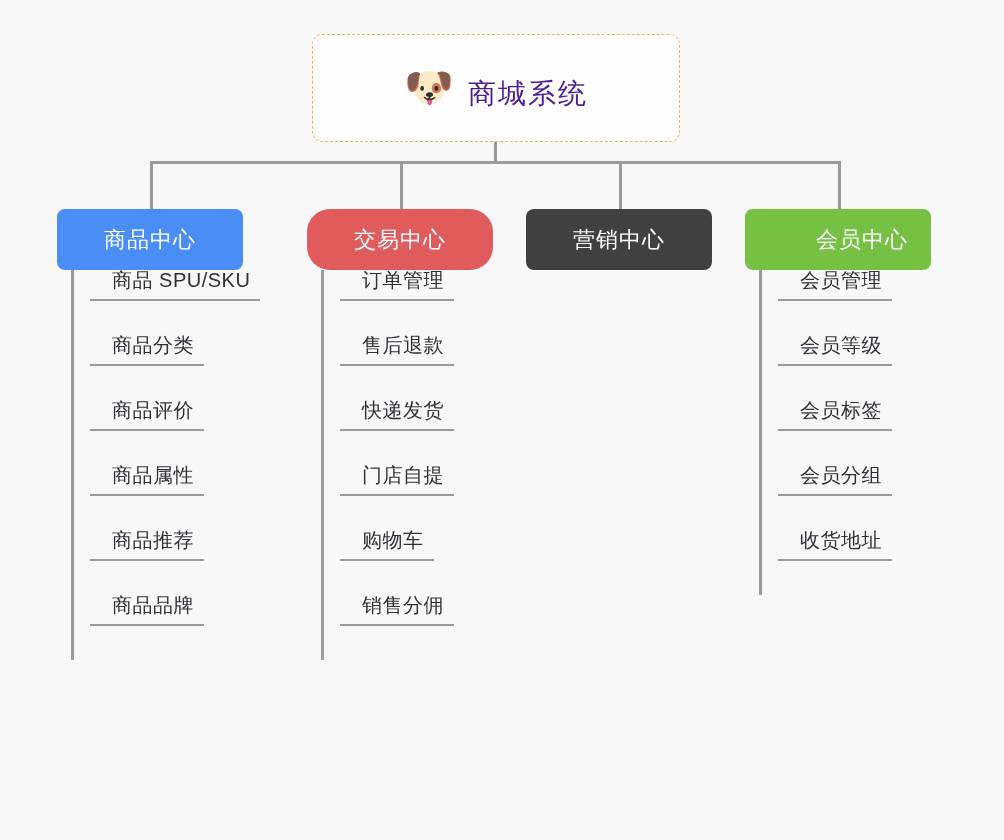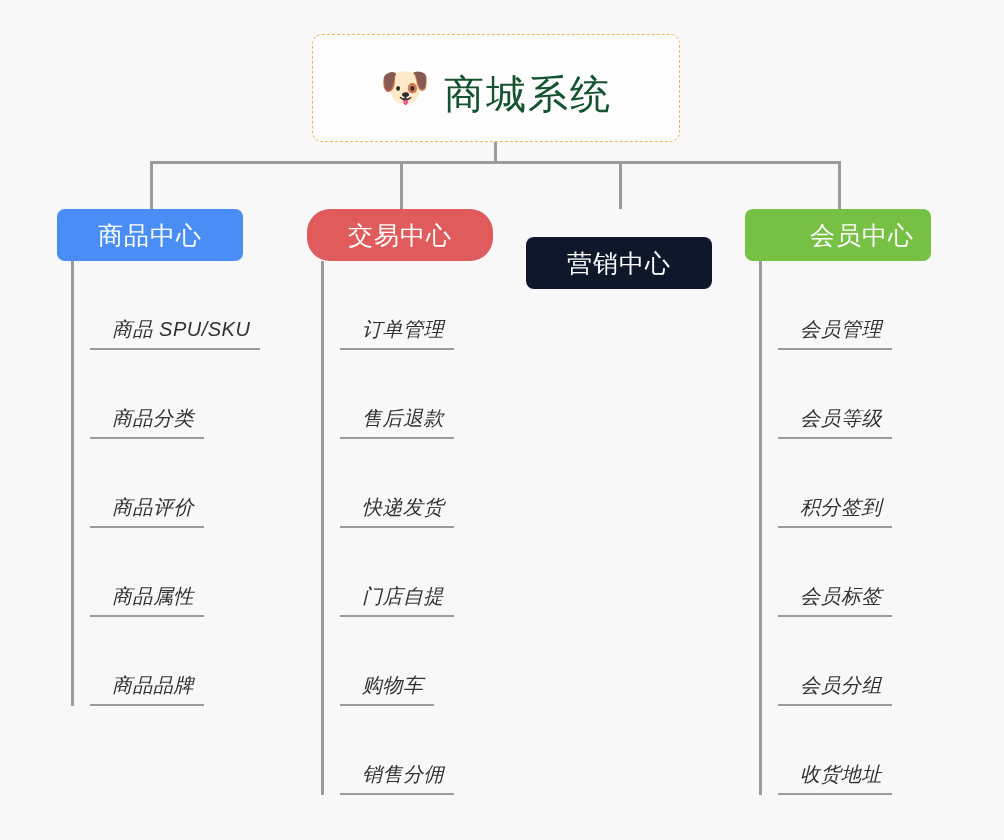--- a/index.html
+++ b/index.html
@@ -37,22 +37,22 @@
     justify-content: center;
     gap: 14px;
   }
   .root-emoji {
     font-size: 40px;
     line-height: 1;
     display: block;
     margin-top: -2px;
   }
   .root-title {
-    font-size: 40px;
-    color: #14532d;
+    font-size: 28px;
+    color: #4c1d95;
     letter-spacing: 2px;
     line-height: 1;
     white-space: nowrap;
     margin-top: 12px;
   }
 
   
   .conn {
     position: absolute;
     background: #9b9b9b;
@@ -75,46 +75,45 @@
     height: 48px;
   }
 
   
   .col {
     position: absolute;
     top: 209px;
   }
   .col-head {
     width: 186px;
-    height: 52px;
+    height: 61px;
     border-radius: 8px;
     display: flex;
     align-items: center;
     justify-content: center;
     color: #ffffff;
-    font-size: 25px;
+    font-size: 22px;
     letter-spacing: 1px;
     box-sizing: border-box;
   }
 
   
   .col-items {
     position: relative;
     margin-top: 0;
     padding-left: 16px;
     border-left: 3px solid #9b9b9b;
     margin-left: 14px;
   }
   .item {
-    height: 89px;
+    height: 65px;
     position: relative;
     display: flex;
-    align-items: flex-end;
+    align-items: flex-start;
     box-sizing: border-box;
-    font-style: italic;
   }
   .item-label {
     display: inline-block;
     font-size: 20px;
     color: #2f3135;
     line-height: 1;
     padding: 0 10px 9px 22px;
     border-bottom: 2px solid #9b9b9b;
     white-space: nowrap;
     letter-spacing: 0.5px;
@@ -152,20 +151,23 @@
           <div class="item">
             <span class="item-label">商品分类</span>
           </div>
           <div class="item">
             <span class="item-label">商品评价</span>
           </div>
           <div class="item">
             <span class="item-label">商品属性</span>
           </div>
           <div class="item">
+            <span class="item-label">商品推荐</span>
+          </div>
+          <div class="item">
             <span class="item-label">商品品牌</span>
           </div>
         </div>
       </div>
       <div class="col" style="left: 307px;">
         <div class="col-head" style="background: rgb(224, 92, 92); border-radius: 23px;">
           <span>交易中心</span>
         </div>
         <div class="col-items">
           <div class="item">
@@ -182,39 +184,36 @@
           </div>
           <div class="item">
             <span class="item-label">购物车</span>
           </div>
           <div class="item">
             <span class="item-label">销售分佣</span>
           </div>
         </div>
       </div>
       <div class="col" style="left: 526px;">
-        <div class="col-head" style="background: #0f172a; margin-top: 28px;">
+        <div class="col-head" style="background: #404040;">
           <span>营销中心</span>
         </div>
       </div>
       <div class="col" style="left: 745px;">
         <div class="col-head" style="background: rgb(118, 192, 68); padding-left: 48px;">
           <span>会员中心</span>
         </div>
         <div class="col-items">
           <div class="item">
             <span class="item-label">会员管理</span>
           </div>
           <div class="item">
             <span class="item-label">会员等级</span>
           </div>
           <div class="item">
-            <span class="item-label">积分签到</span>
-          </div>
-          <div class="item">
             <span class="item-label">会员标签</span>
           </div>
           <div class="item">
             <span class="item-label">会员分组</span>
           </div>
           <div class="item">
             <span class="item-label">收货地址</span>
           </div>
         </div>
       </div>

